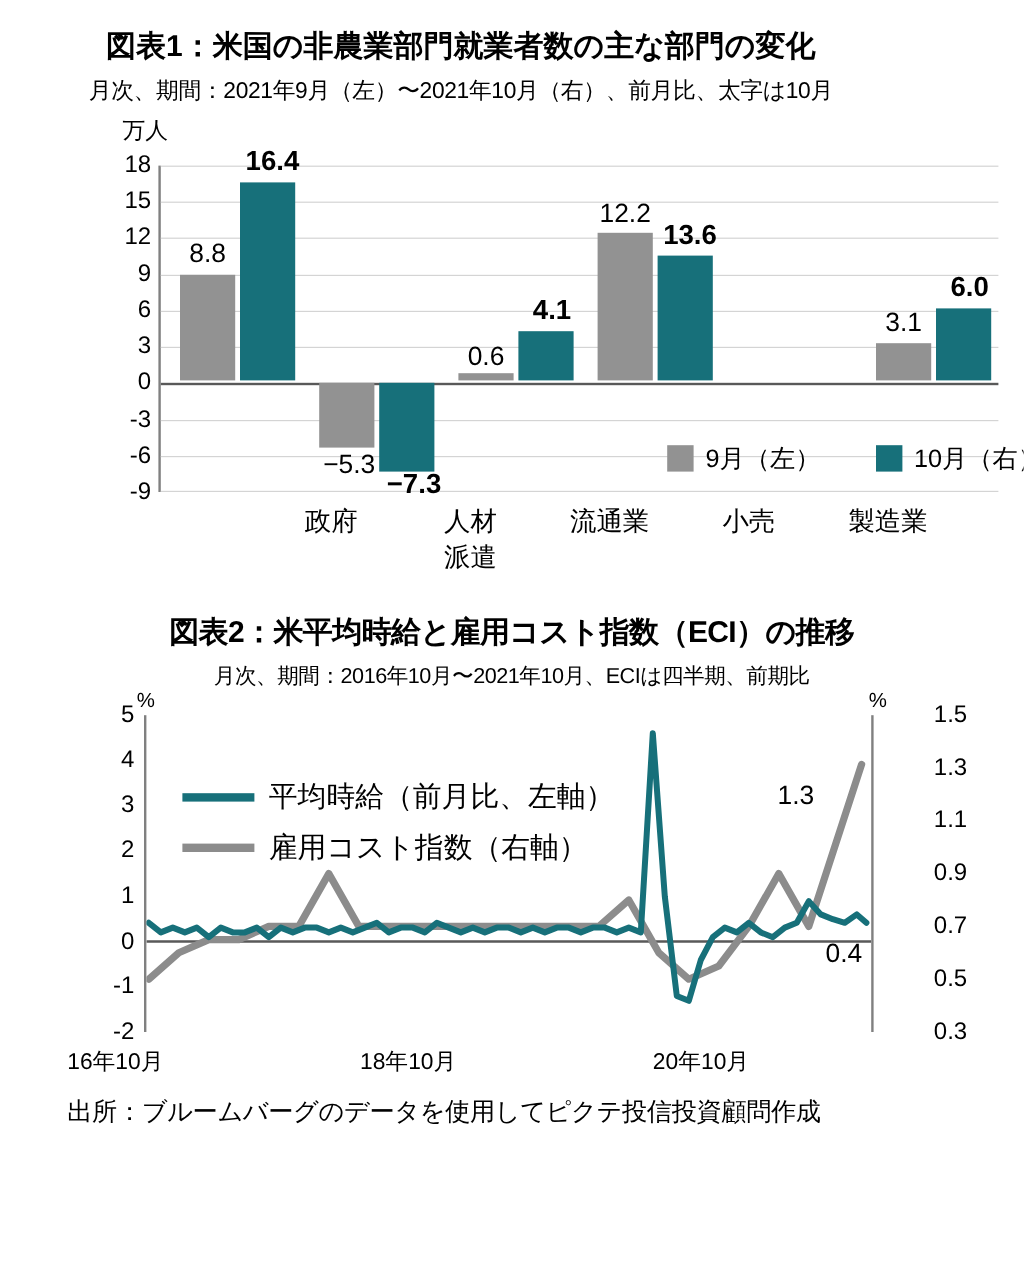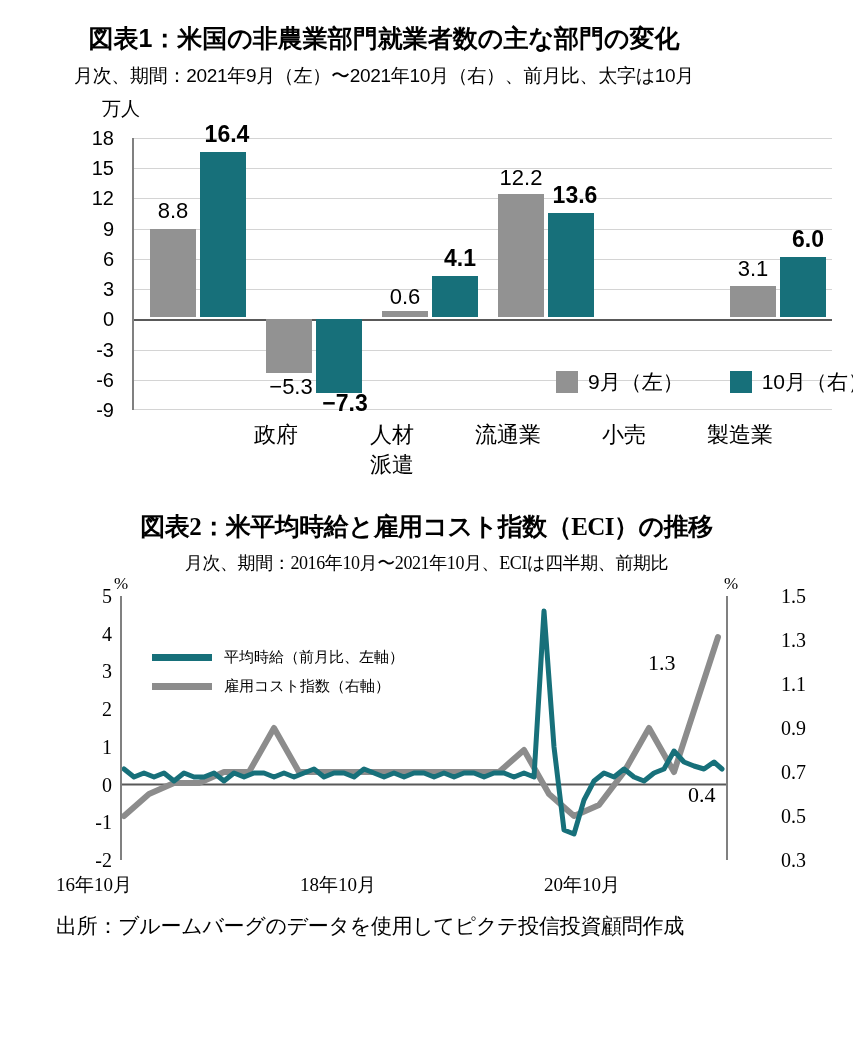--- a/index.html
+++ b/index.html
@@ -75,21 +75,21 @@
   .ytick1 {
     position: absolute;
     right: 0;
     width: 56px;
     text-align: right;
     font-size: 20px;
     transform: translateY(-50%);
   }
   .ylabels1 {
     position: absolute;
-    left: 36px;
+    left: 48px;
     top: 138px;
     width: 62px;
     height: 272px;
     text-decoration: underline;
   }
 
   .bars1 {
     position: absolute;
     left: 0;
     top: 0;
@@ -149,21 +149,20 @@
   .legend1 .sw-oct { background: #17707a; }
   .legend1 .gap { display: inline-block; width: 26px; }
 
   
   .fig2 {
     position: absolute;
     left: 0;
     top: 500px;
     width: 853px;
     height: 552px;
-    font-family: Liberation Serif, serif;
   }
   .fig2-title {
     text-align: center;
     font-size: 25px;
     font-weight: bold;
     padding-top: 10px;
     letter-spacing: -0.5px;
   }
   .fig2-sub {
     text-align: center;
@@ -218,21 +217,21 @@
   .xtick2 {
     position: absolute;
     font-size: 19px;
     top: 372px;
     white-space: nowrap;
   }
   .legend2 {
     position: absolute;
     left: 152px;
     top: 148px;
-    font-size: 15px;
+    font-size: 24px;
     text-align: center;
   }
   .legend2 .row {
     display: flex;
     align-items: center;
     gap: 12px;
     margin-bottom: 10px;
     white-space: nowrap;
   }
   .legend2 .line {

